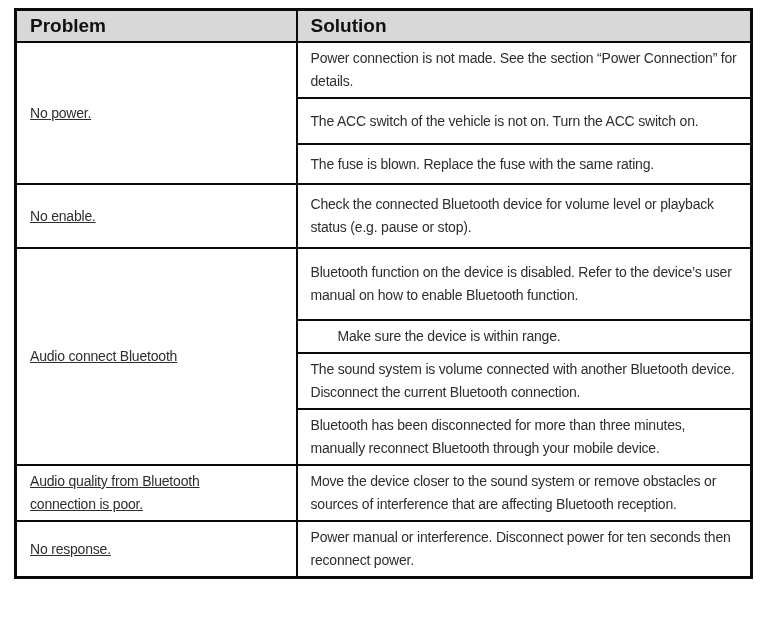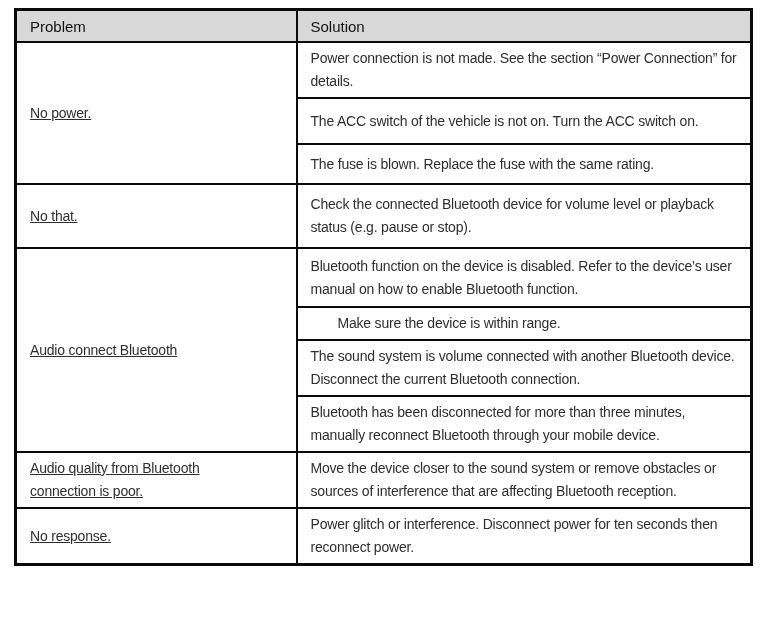--- a/index.html
+++ b/index.html
@@ -24,42 +24,42 @@
     border: 2px solid #0a0a0a;
   }
   table.ts-table {
     border-width: 3px;
   }
   col.col-problem { width: 281px; }
   col.col-solution { width: 455px; }
   th {
     background: #d8d8d8;
     text-align: left;
-    font-weight: normal;
-    font-size: 15px;
+    font-weight: bold;
+    font-size: 19px;
     color: #111111;
     padding: 0 8px 0 13px;
     height: 30px;
     vertical-align: middle;
   }
   td {
     font-size: 14px;
     line-height: 23px;
     letter-spacing: -0.2px;
     color: #2e2e2e;
     vertical-align: middle;
     padding: 4px 10px 4px 13px;
     box-sizing: border-box;
   }
   td.problem-cell { padding-right: 34px; text-decoration: underline; }
   tr.h-r1a td { height: 52px; }
   tr.h-r1b td { height: 46px; }
   tr.h-r1c td { height: 40px; }
   tr.h-r2  td { height: 64px; }
-  tr.h-r3a td { height: 59px; }
+  tr.h-r3a td { height: 72px; }
   tr.h-r3b td { height: 30px; padding-left: 40px; }
   tr.h-r3c td { height: 54px; }
   tr.h-r3d td { height: 52px; }
   tr.h-r4  td { height: 48px; }
   tr.h-r5  td { height: 56px; }
 </style>
 </head>
 <body>
 
 <div class="page">
@@ -79,21 +79,21 @@
         <td class="problem-cell" rowspan="3">No power.</td>
         <td class="solution-cell">Power connection is not made. See the section “Power Connection” for details.</td>
       </tr>
       <tr class="h-r1b">
         <td class="solution-cell">The ACC switch of the vehicle is not on. Turn the ACC switch on.</td>
       </tr>
       <tr class="h-r1c">
         <td class="solution-cell">The fuse is blown. Replace the fuse with the same rating.</td>
       </tr>
       <tr class="h-r2">
-        <td class="problem-cell">No that.</td>
+        <td class="problem-cell">No enable.</td>
         <td class="solution-cell">Check the connected Bluetooth device for volume level or playback status (e.g. pause or stop).</td>
       </tr>
       <tr class="h-r3a">
         <td class="problem-cell" rowspan="4">Audio connect Bluetooth</td>
         <td class="solution-cell">Bluetooth function on the device is disabled. Refer to the device’s user manual on how to enable Bluetooth function.</td>
       </tr>
       <tr class="h-r3b">
         <td class="solution-cell">Make sure the device is within range.</td>
       </tr>
       <tr class="h-r3c">
@@ -101,17 +101,17 @@
       </tr>
       <tr class="h-r3d">
         <td class="solution-cell">Bluetooth has been disconnected for more than three minutes, manually reconnect Bluetooth through your mobile device.</td>
       </tr>
       <tr class="h-r4">
         <td class="problem-cell">Audio quality from Bluetooth connection is poor.</td>
         <td class="solution-cell">Move the device closer to the sound system or remove obstacles or sources of interference that are affecting Bluetooth reception.</td>
       </tr>
       <tr class="h-r5">
         <td class="problem-cell">No response.</td>
-        <td class="solution-cell">Power glitch or interference. Disconnect power for ten seconds then reconnect power.</td>
+        <td class="solution-cell">Power manual or interference. Disconnect power for ten seconds then reconnect power.</td>
       </tr>
     </tbody>
   </table>
 </div>
 
 </body></html>

